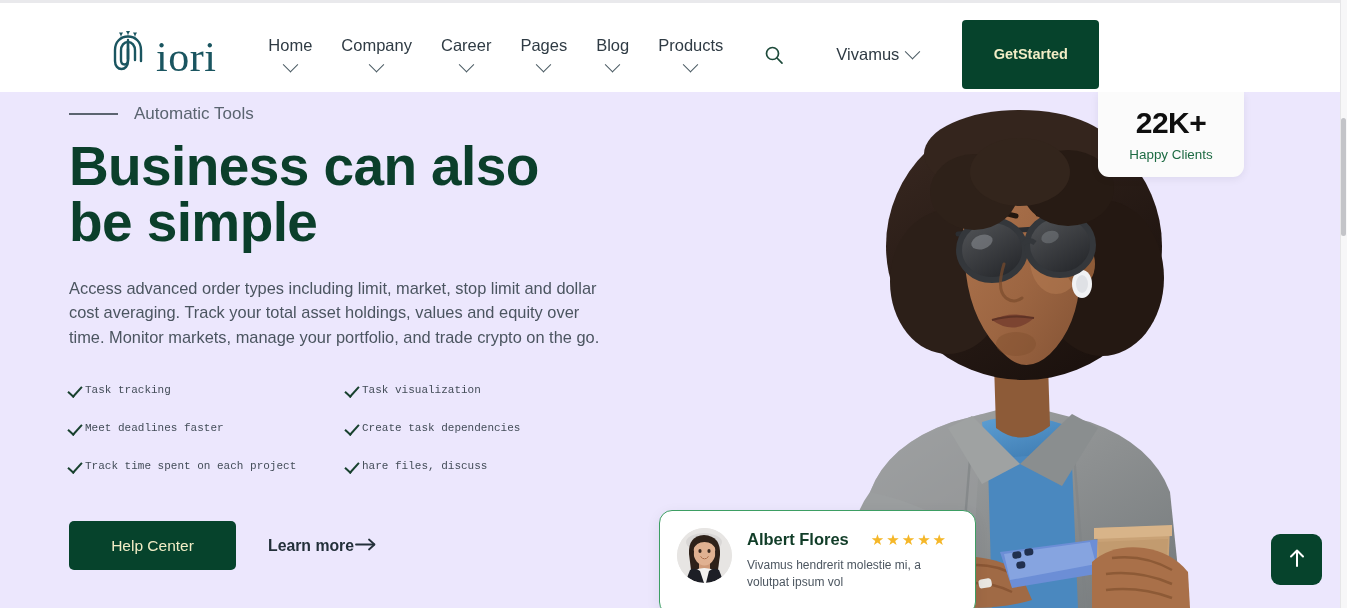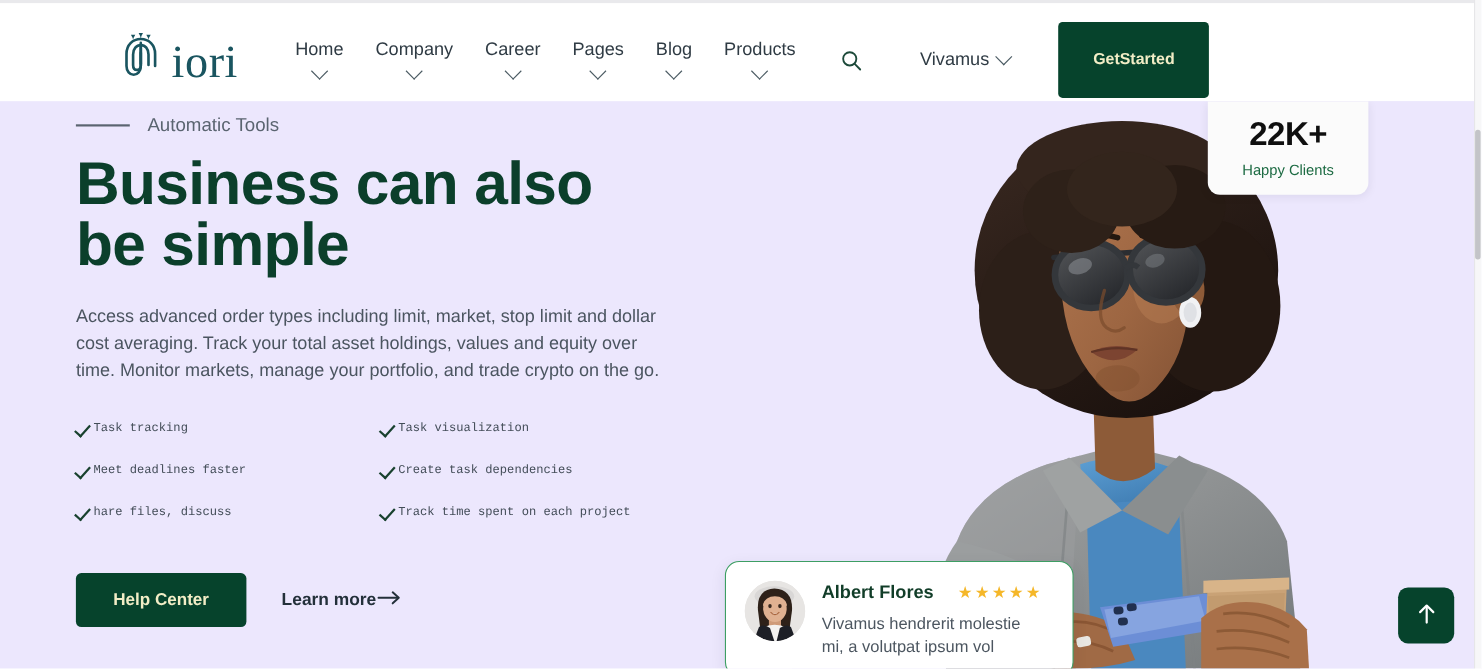--- a/index.html
+++ b/index.html
@@ -194,27 +194,27 @@
     border-bottom: 2.1px solid #18412e;
     transform: rotate(42deg);
   }
 
   .actions {
     margin-top: 47px;
     display: flex;
     align-items: center;
   }
   .btn-help {
-    width: 155px; height: 49px;
+    width: 167px; height: 49px;
     background: #06432c;
     color: #f2edc6;
     border: none;
     border-radius: 5px;
     font-size: 15.5px;
-    font-weight: bold;
+    font-weight: normal;
     cursor: pointer;
     font-family: "Liberation Sans", sans-serif;
   }
   .learn {
     margin-left: 32px;
     display: flex;
     align-items: center;
     gap: 1px;
     font-size: 15.8px;
     font-weight: bold;
@@ -289,21 +289,21 @@
   }
   .t-name {
     font-size: 16.5px;
     font-weight: bold;
     color: #113d28;
   }
   .stars { display: flex; gap: 2px; }
   .star { color: #f5b729; font-size: 15px; line-height: 1; }
   .t-text {
     margin-top: 8px;
-    font-size: 15px;
+    font-size: 12px;
     line-height: 1.42;
     color: #4c5660;
     max-width: 200px;
   }
 
   
   .scroll-top {
     position: absolute;
     top: 534px; left: 1271px;
     width: 51px; height: 51px;
@@ -550,25 +550,25 @@
         <div class="feature">
           <span class="check"></span>
           <span>Meet deadlines faster</span>
         </div>
         <div class="feature">
           <span class="check"></span>
           <span>Create task dependencies</span>
         </div>
         <div class="feature">
           <span class="check"></span>
-          <span>hare files, discuss</span>
+          <span>Track time spent on each project</span>
         </div>
         <div class="feature">
           <span class="check"></span>
-          <span>Track time spent on each project</span>
+          <span>hare files, discuss</span>
         </div>
       </div>
 
       <div class="actions">
         <button class="btn-help">Help Center</button>
         <a class="learn">
           <span>Learn more</span>
           <span>
             <svg width="22" height="13" viewBox="0 0 22 13">
               <line x1="1" y1="6.5" x2="19" y2="6.5" stroke="#23303a" stroke-width="1.8" stroke-linecap="round"></line>

